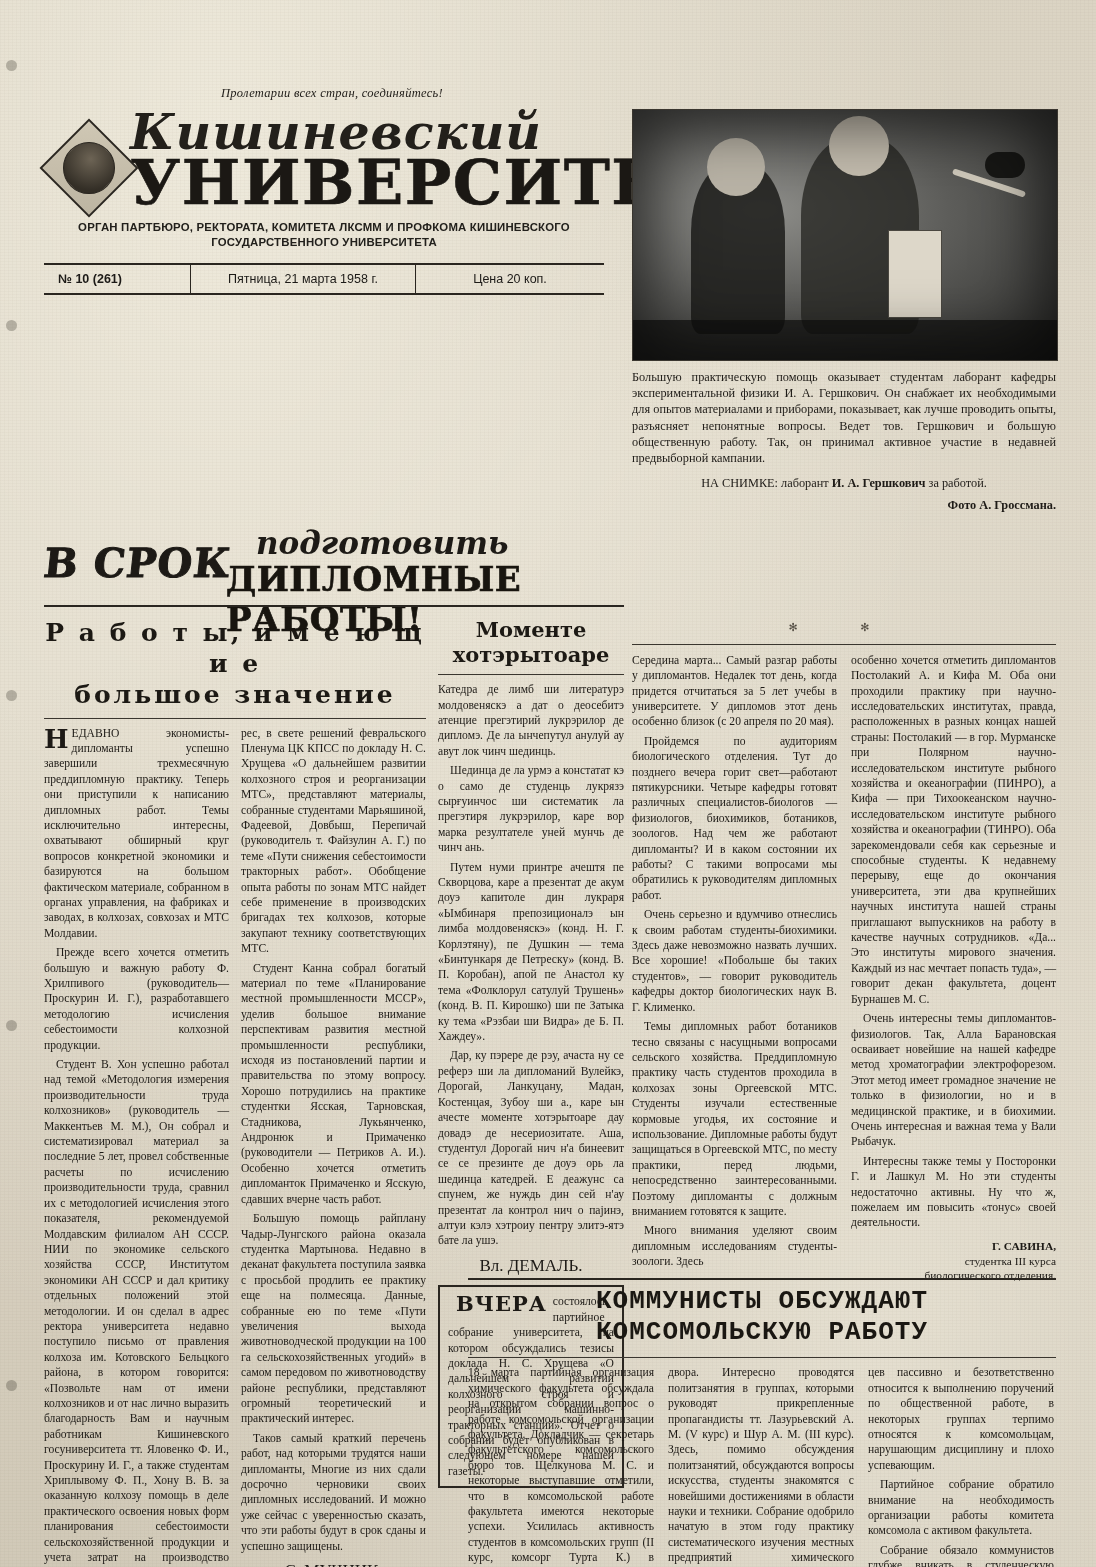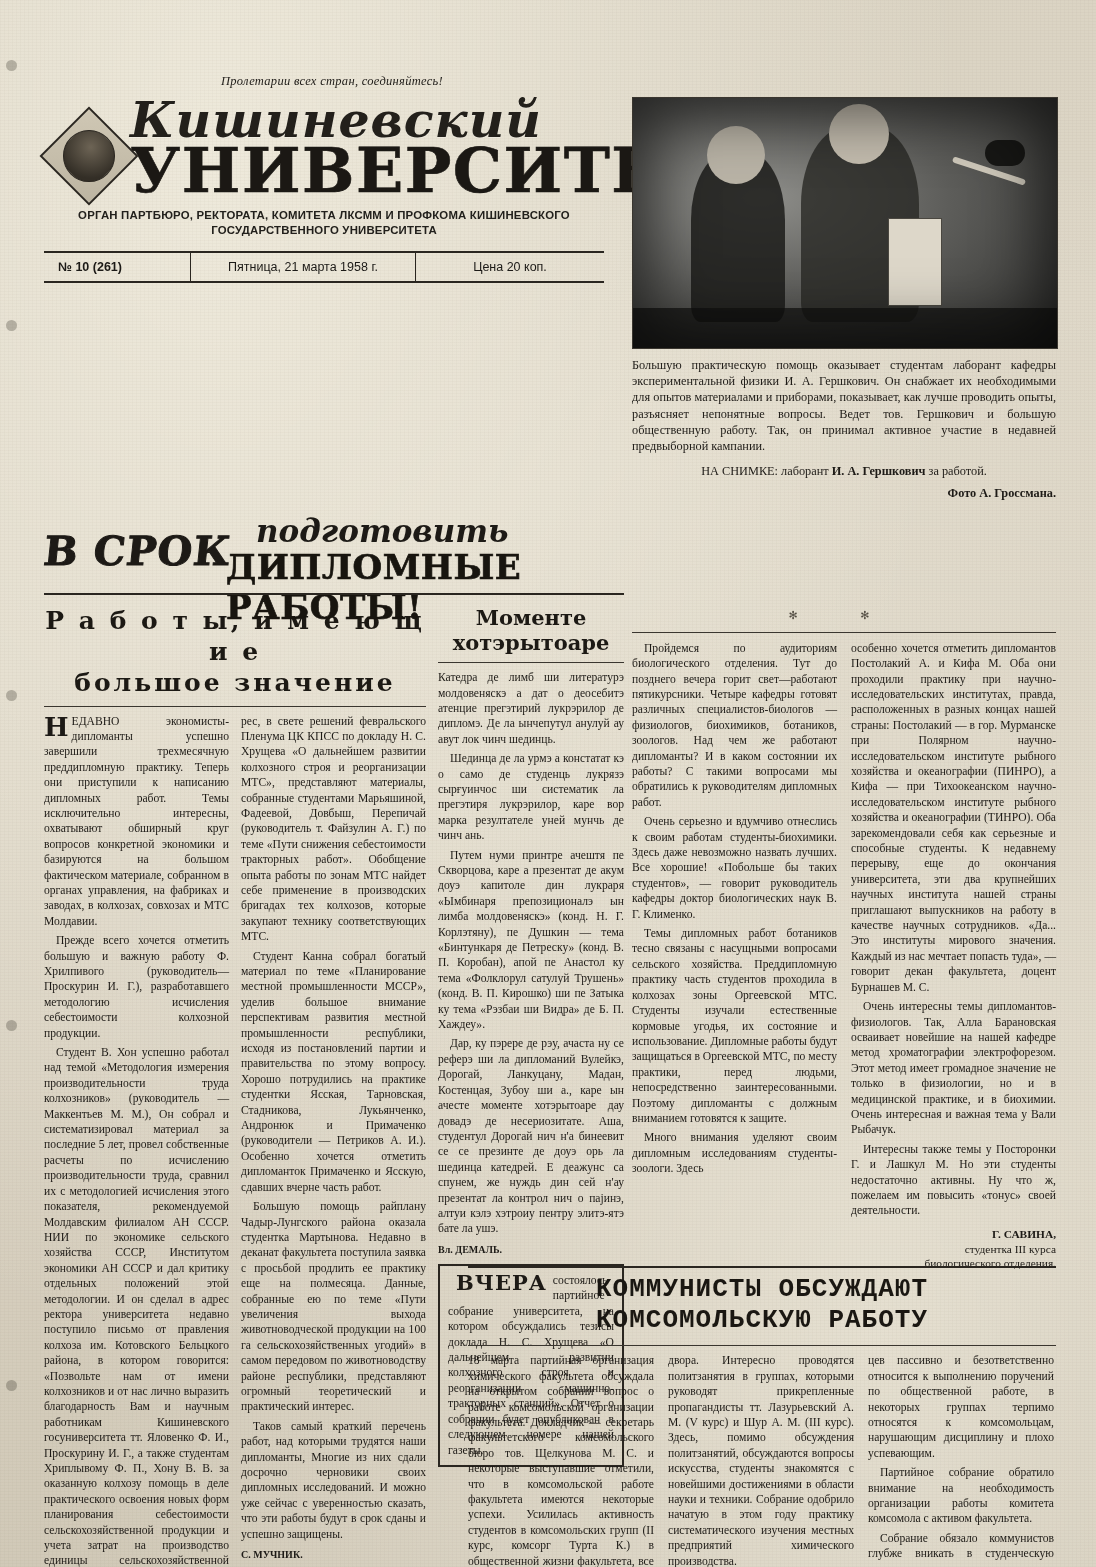--- a/index.html
+++ b/index.html
@@ -22,21 +22,21 @@
   }
   .grain{
     position:absolute;inset:0;
     background-image:
       repeating-linear-gradient(0deg, rgba(120,110,90,0.045) 0px, rgba(120,110,90,0.045) 1px, rgba(255,255,255,0) 1px, rgba(255,255,255,0) 3px),
       repeating-linear-gradient(90deg, rgba(120,110,90,0.035) 0px, rgba(120,110,90,0.035) 1px, rgba(255,255,255,0) 1px, rgba(255,255,255,0) 4px);
     pointer-events:none;
     mix-blend-mode:multiply;
     opacity:.7;
   }
-  .content{position:absolute;left:44px;top:74px;width:1012px;height:1430px;}
+  .content{position:absolute;left:44px;top:86px;width:1012px;height:1430px;}
 
   
   .prol{
     text-align:center;
     font-style:italic;
     font-size:12.5px;
     letter-spacing:.3px;
     margin:0 0 8px 0;
     width:576px;
     color:#23201c;
@@ -181,21 +181,21 @@
   .body-txt p{margin:0 0 4px 0;text-indent:12px;}
   .body-txt p.first{text-indent:0;}
   .dropcap::first-letter{
     float:left;
     font-size:26px;
     line-height:22px;
     font-weight:bold;
     padding:2px 3px 0 0;
     font-family:"DejaVu Serif", serif;
   }
-  .sign{margin-top:6px;text-align:left;font-weight:bold;font-size:10px;}
+  .sign{margin-top:6px;text-align:center;font-weight:normal;font-size:17px;}
 
   
   .mid{display:flex;margin-top:10px;}
   .mid-left{width:580px;}
   .mid-right{width:424px;margin-left:8px;}
 
   .h-big{
     text-align:center;
     font-family:"DejaVu Serif", serif;
     font-weight:bold;
@@ -373,20 +373,21 @@
             </div>
           </div>
         </div>
       </div>
 
       <div class="mid-right">
         <div class="orn">✻ ✻</div>
         <div class="rule-thin" style="margin-top:10px"></div>
         <div class="cols2">
           <div class="col2 body-txt">
+            <p class="first">Середина марта... Самый разгар работы у дипломантов. Недалек тот день, когда придется отчитаться за 5 лет учебы в университете. У дипломов этот день особенно близок (с 20 апреля по 20 мая).</p>
             <p>Пройдемся по аудиториям биологического отделения. Тут до позднего вечера горит свет—работают пятикурсники. Четыре кафедры готовят различных специалистов-биологов — физиологов, биохимиков, ботаников, зоологов. Над чем же работают дипломанты? И в каком состоянии их работы? С такими вопросами мы обратились к руководителям дипломных работ.</p>
             <p>Очень серьезно и вдумчиво отнеслись к своим работам студенты-биохимики. Здесь даже невозможно назвать лучших. Все хорошие! «Побольше бы таких студентов», — говорит руководитель кафедры доктор биологических наук В. Г. Клименко.</p>
             <p>Темы дипломных работ ботаников тесно связаны с насущными вопросами сельского хозяйства. Преддипломную практику часть студентов проходила в колхозах зоны Оргеевской МТС. Студенты изучали естественные кормовые угодья, их состояние и использование. Дипломные работы будут защищаться в Оргеевской МТС, по месту практики, перед людьми, непосредственно заинтересованными. Поэтому дипломанты с должным вниманием готовятся к защите.</p>
             <p>Много внимания уделяют своим дипломным исследованиям студенты-зоологи. Здесь</p>
           </div>
           <div class="col2 body-txt">
             <p class="first">особенно хочется отметить дипломантов Постолакий А. и Кифа М. Оба они проходили практику при научно-исследовательских институтах, правда, расположенных в разных концах нашей страны: Постолакий — в гор. Мурманске при Полярном научно-исследовательском институте рыбного хозяйства и океанографии (ПИНРО), а Кифа — при Тихоокеанском научно-исследовательском институте рыбного хозяйства и океанографии (ТИНРО). Оба зарекомендовали себя как серьезные и способные студенты. К недавнему перерыву, еще до окончания университета, эти два крупнейших научных института нашей страны приглашают выпускников на работу в качестве научных сотрудников. «Да... Это институты мирового значения. Каждый из нас мечтает попасть туда», — говорит декан факультета, доцент Бурнашев М. С.</p>
             <p>Очень интересны темы дипломантов-физиологов. Так, Алла Барановская осваивает новейшие на нашей кафедре метод хроматографии электрофорезом. Этот метод имеет громадное значение не только в физиологии, но и в медицинской практике, и в биохимии. Очень интересная и важная тема у Вали Рыбачук.</p>
             <p>Интересны также темы у Посторонки Г. и Лашкул М. Но эти студенты недостаточно активны. Ну что ж, пожелаем им повысить «тонус» своей деятельности.</p>
             <div class="sign-block">

